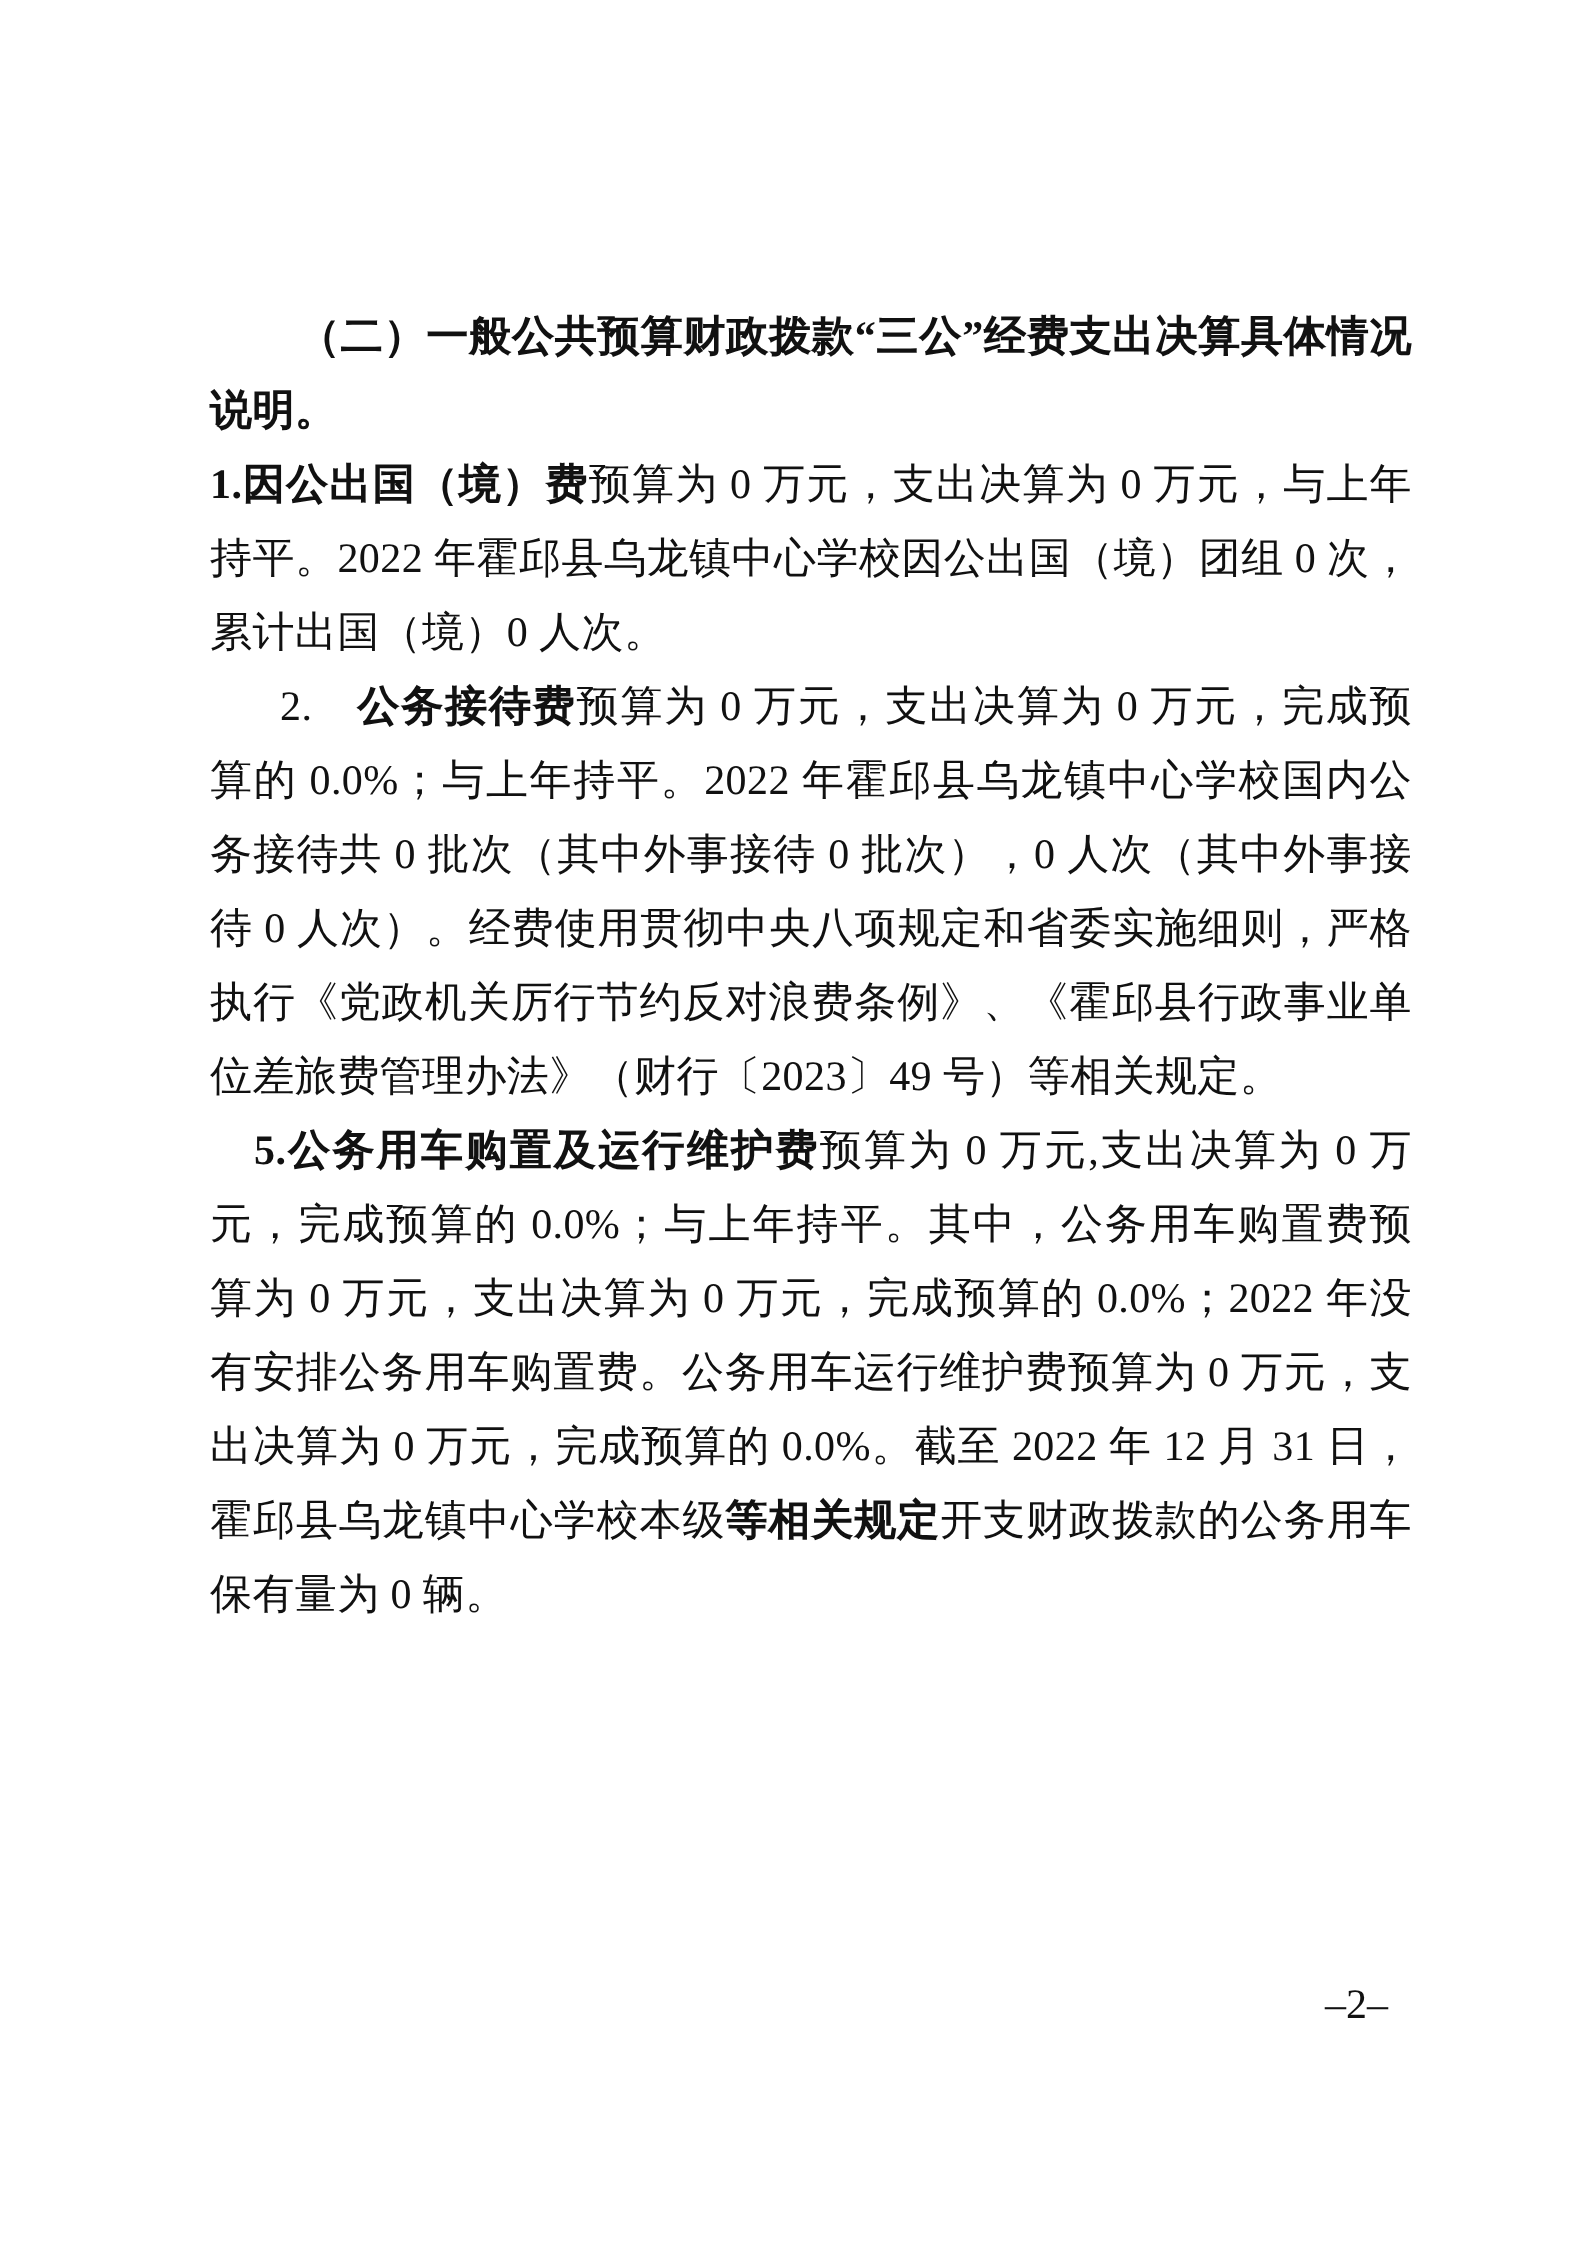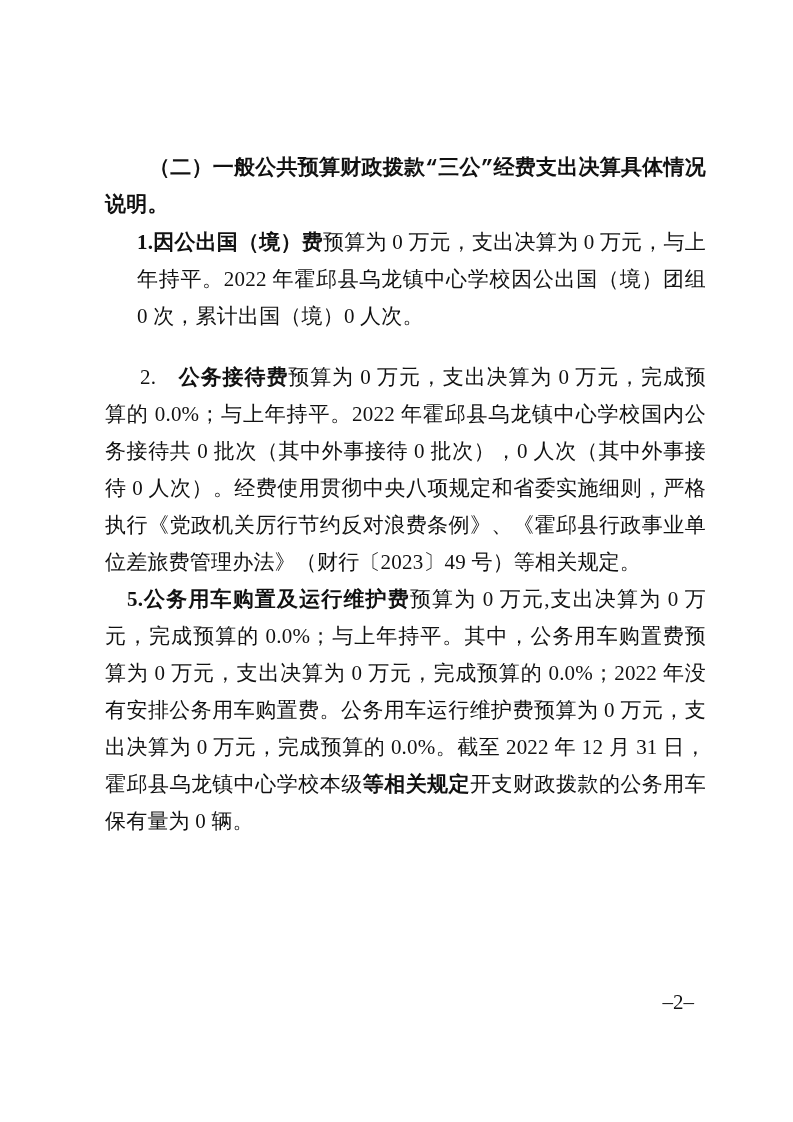--- a/index.html
+++ b/index.html
@@ -21,23 +21,23 @@
   }
   .para {
     margin: 0;
     font-size: 21px;
     line-height: 37px;
     text-align: justify;
     text-justify: inter-ideograph;
     letter-spacing: 0.2px;
   }
   .para.heading { font-weight: 700; }
-  .indent-2em { text-indent: 44px; font-family: Liberation Mono, monospace; }
-  .indent-0   { text-indent: 0; margin-left: 32px; }
-  .indent-num2 { text-indent: 35px; margin-top: 24px; }
+  .indent-2em { text-indent: 44px; }
+  .indent-0   { text-indent: 0; }
+  .indent-num2 { text-indent: 35px; }
   .indent-num3 { text-indent: 22px; }
   .b { font-weight: 700; }
   .page-number {
     position: absolute;
     top: 990px;
     right: 99px;
     font-size: 21px;
     line-height: 24px;
     color: #111111;
   }

